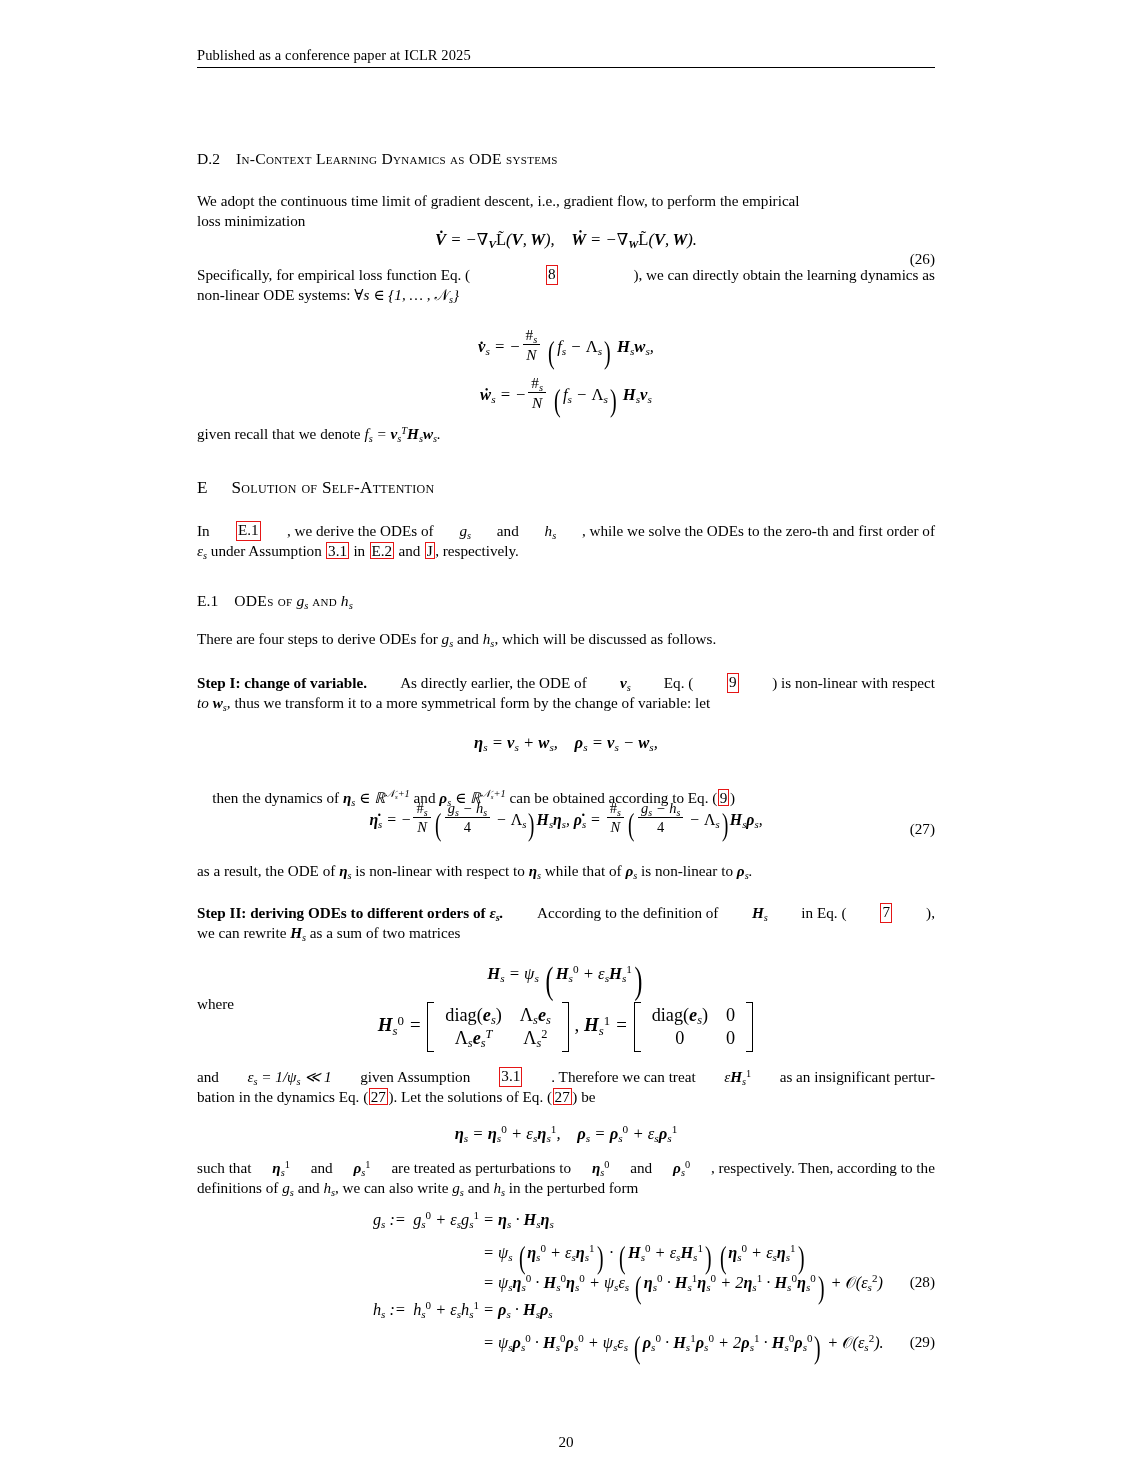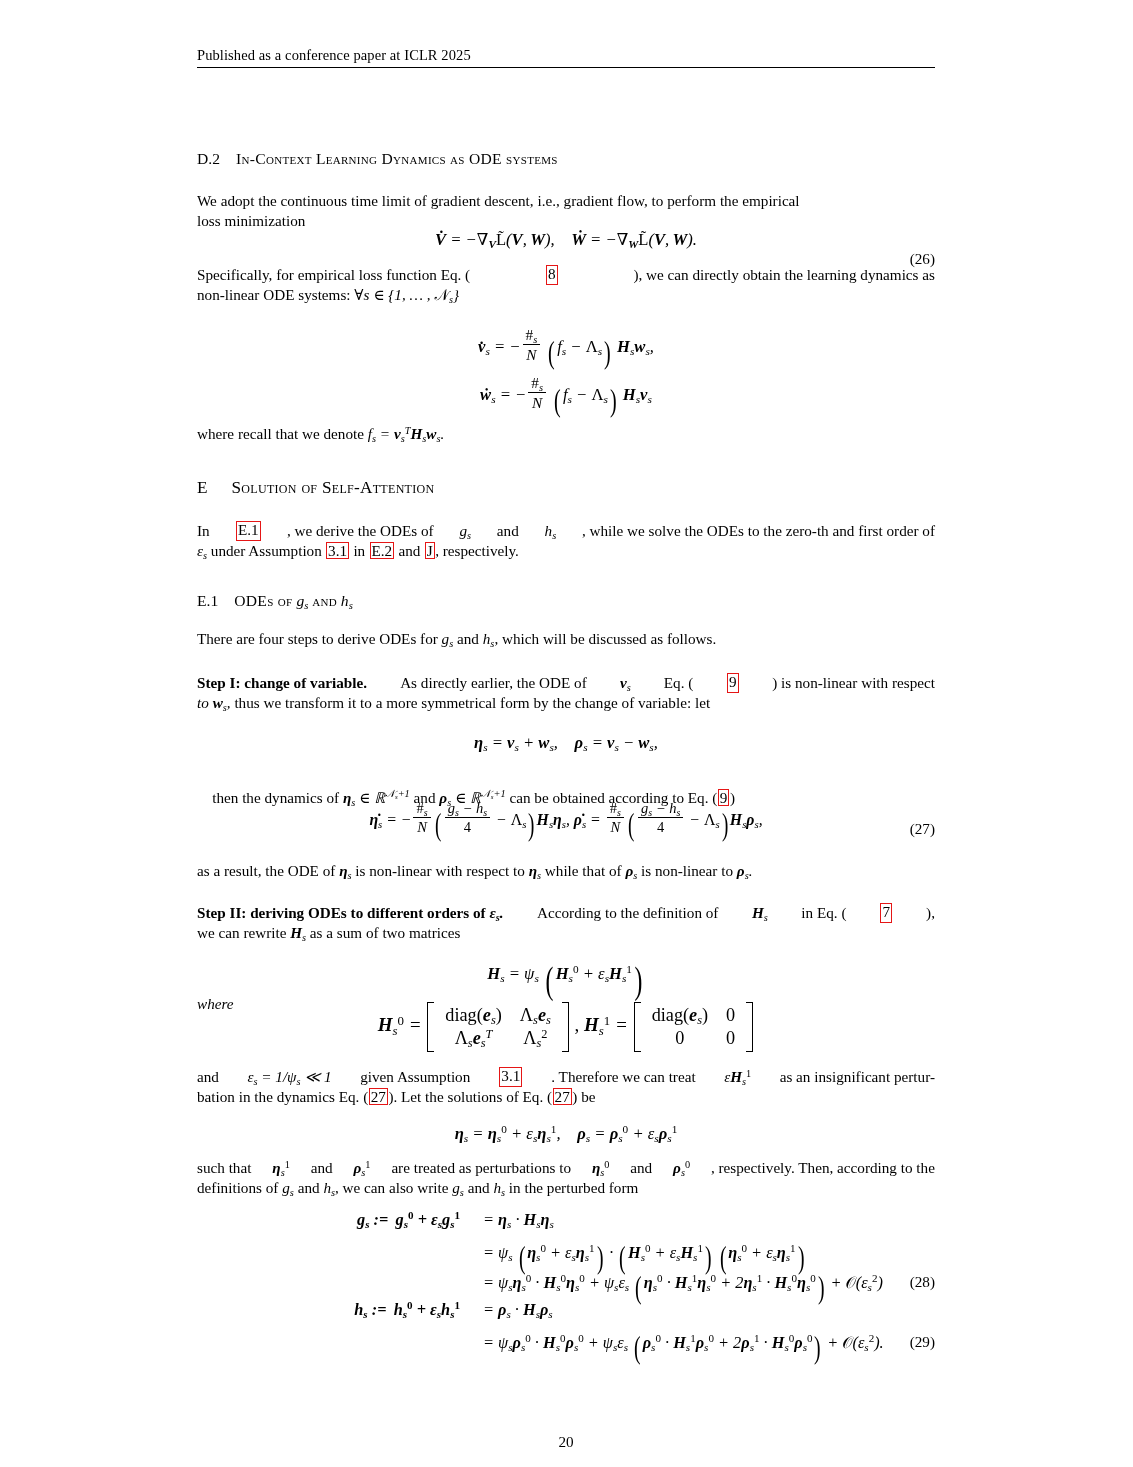--- a/index.html
+++ b/index.html
@@ -164,24 +164,23 @@
     width: 738px;
     text-align: center;
     font-size: 15.2px;
   }
 
   
   .align-blk { font-size: 16.3px; white-space: nowrap; }
   .align-row { position: relative; height: 30px; }
   .align-lhs {
     position: absolute;
-    right: 475px;
+    right: 456px;
     text-align: right;
     white-space: nowrap;
-    font-weight: bold;
   }
   .align-rhs {
     position: absolute;
     left: 286px;
     white-space: nowrap;
   }
 </style>
 </head>
 <body>
 
@@ -227,21 +226,21 @@
     <span class="bfi">H</span><sub>s</sub><span class="bfi">w</span><sub>s</sub>,
   </div>
 
   <div class="disp math" style="position:absolute; top:374px; left:0; width:738px;">
     <span class="bfi">ẇ</span><sub>s</sub> = −<span class="frac"><span class="n mathup">#<sub>s</sub></span><span class="d">N</span></span>
     <span class="paren-big">(</span><span class="math">f<sub>s</sub></span> − <span class="mathup">Λ</span><sub>s</sub><span class="paren-big">)</span>
     <span class="bfi">H</span><sub>s</sub><span class="bfi">v</span><sub>s</sub>
   </div>
 
   <div class="body-text" style="position:absolute; top:424px; left:0; width:738px;">
-    <span>where recall that we denote</span>
+    <span>given recall that we denote</span>
     <span class="math">f<sub>s</sub> = <span class="bfi">v</span><sub>s</sub><sup class="up" style="font-style:italic">T</sup><span class="bfi">H</span><sub>s</sub><span class="bfi">w</span><sub>s</sub>.</span>
   </div>
 
   <div class="sec-head big" style="position:absolute; top:478px; left:0;">
     <span class="num" style="margin-right:24px;">E</span><span class="sc">Solution of Self-Attention</span>
   </div>
 
   <div style="position:absolute; top:521px; left:0; width:738px;">
     <div class="body-text" style="display:flex; justify-content:space-between; white-space:pre;">
       <span>In</span><span class="lnk">E.1</span><span>, we derive the ODEs of</span><span class="math"> g<sub>s</sub> </span><span>and</span><span class="math"> h<sub>s</sub></span><span>, while we solve the ODEs to the zero-th and first order of</span>
@@ -307,21 +306,21 @@
       <span class="math"><span class="bfi">H</span><sub>s</sub></span>
       <span>as a sum of two matrices</span>
     </div>
   </div>
 
   <div class="disp math" style="position:absolute; top:958px; left:0; width:738px;">
     <span class="bfi">H</span><sub>s</sub> = ψ<sub>s</sub>
     <span class="paren-big" style="font-size:2.3em; vertical-align:-0.36em;">(</span><span class="bfi">H</span><sub>s</sub><sup class="up">0</sup> + ε<sub>s</sub><span class="bfi">H</span><sub>s</sub><sup class="up">1</sup><span class="paren-big" style="font-size:2.3em; vertical-align:-0.36em;">)</span>
   </div>
 
-  <div class="body-text" style="position:absolute; top:994px; left:0;font-style:italic;">
+  <div class="body-text" style="position:absolute; top:994px; left:0;">
     <span>where</span>
   </div>
 
   <div class="disp math" style="position:absolute; top:1002px; left:0; width:738px; font-size:19px;">
     <span class="bfi">H</span><sub>s</sub><sup class="up">0</sup> =
     <span class="mat">
       <table>
         <tbody>
             <tr>
           <td class="mathup">diag(<span class="bfi">e</span><sub>s</sub>)</td>

